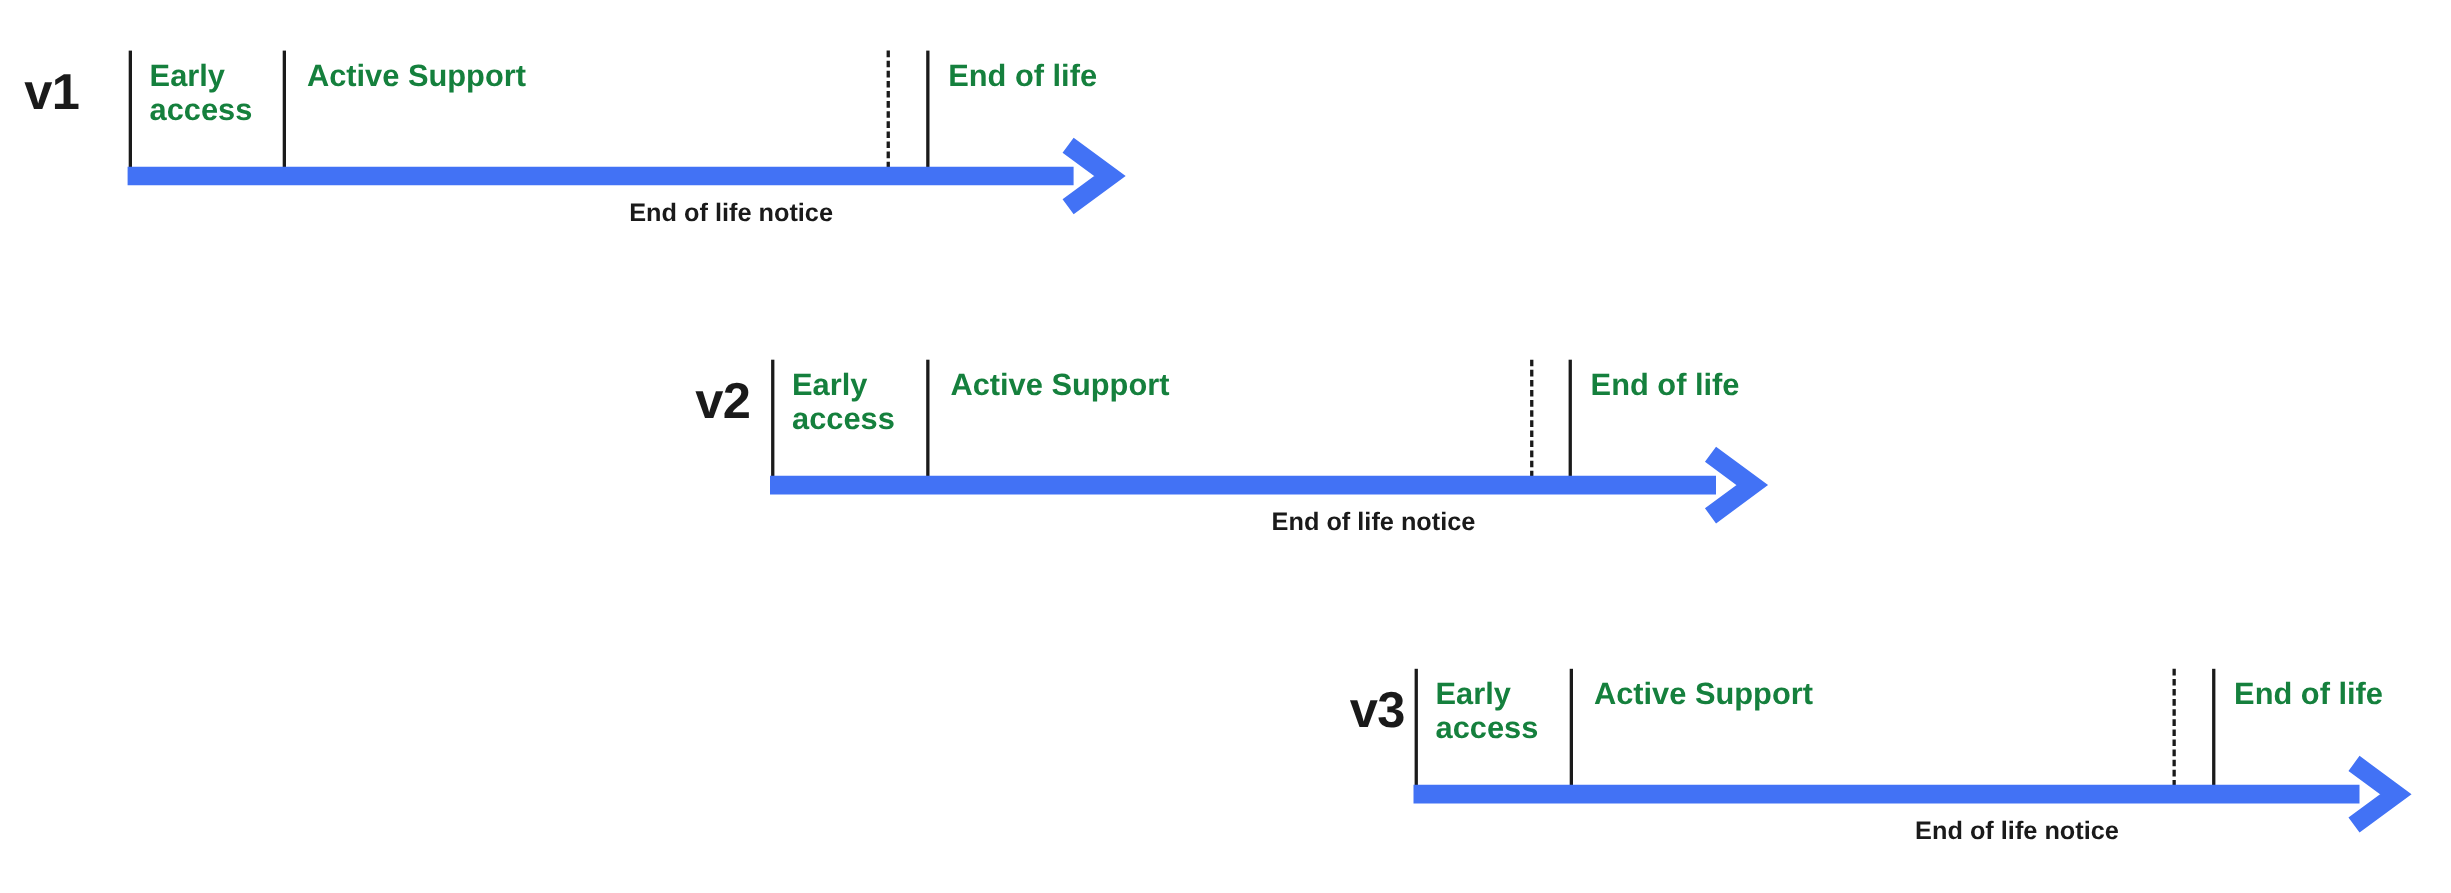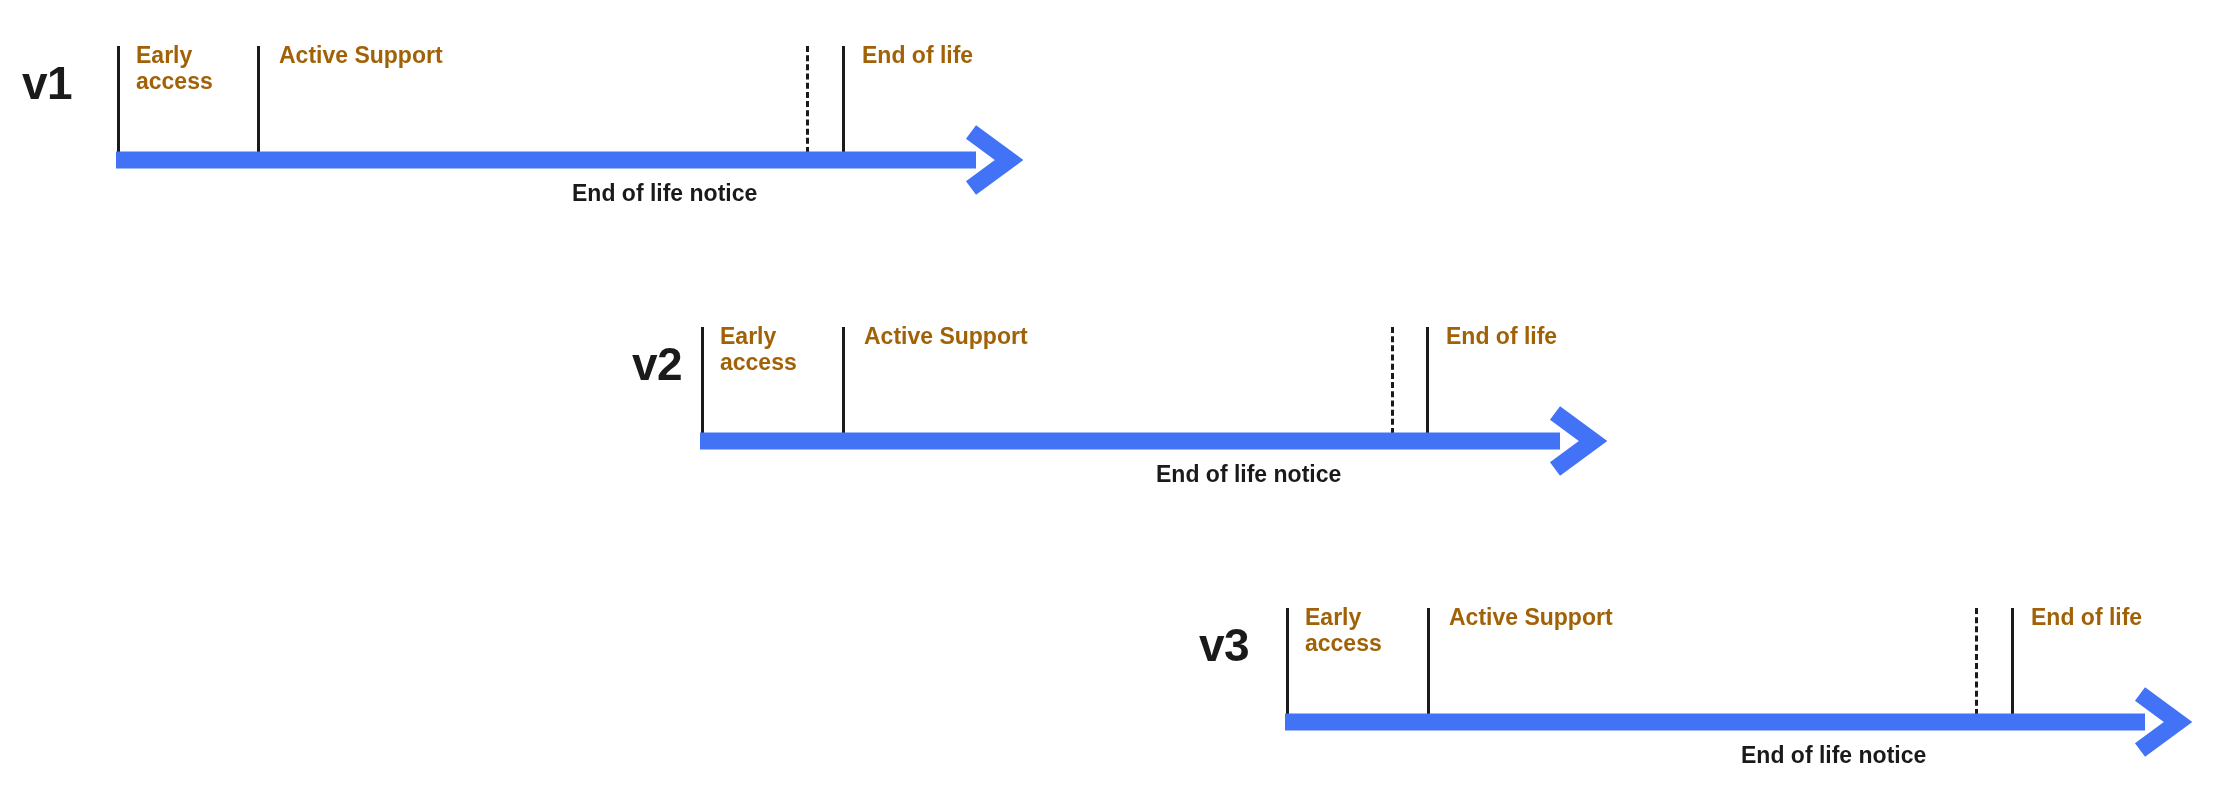--- a/index.html
+++ b/index.html
@@ -42,25 +42,26 @@
   }
   .tick.dashed {
     width: 0;
     background: none;
     border-left: 3px dashed #1a1a1a;
   }
 
   
   .phase-label {
     position: absolute;
-    font-size: 23px;
+    font-size: 28px;
     font-weight: 700;
-    color: #a16207;
+    color: #15803d;
     line-height: 1.12;
     white-space: pre-line;
+    margin-top: 10px;
   }
 
   
   .arrow-wrap {
     position: absolute;
     height: 70px;
     pointer-events: none;
   }
   .arrow-wrap svg { display: block; overflow: visible; }
 
@@ -128,21 +129,21 @@
         <line x1="0" y1="33" x2="860" y2="33" stroke="#4272F5" stroke-width="17"></line>
         <polyline points="855,5 893,33 855,61" fill="none" stroke="#4272F5" stroke-width="17" stroke-linecap="butt" stroke-linejoin="miter"></polyline>
       </svg>
     </div>
 
     <div class="notice-label" style="left:1156px; top:180px;">End of life notice</div>
   </div>
 
   <div class="timeline-row" style="left:0px; top:562px; width:2228px;">
 
-    <div class="version-label" style="left:1199px; top:60px;">v3</div>
+    <div class="version-label" style="left:1227px; top:60px;">v3</div>
 
     <div class="tick" style="left:1286px; top:46px; height:107px;"></div>
     <div class="tick" style="left:1427px; top:46px; height:107px;"></div>
     <div class="tick dashed" style="left:1975px; top:46px; height:107px;"></div>
     <div class="tick" style="left:2011px; top:46px; height:107px;"></div>
 
     <div class="phase-label" style="left:1305px; top:43px;">Early
 access</div>
 
     <div class="phase-label" style="left:1449px; top:43px;">Active Support</div>

